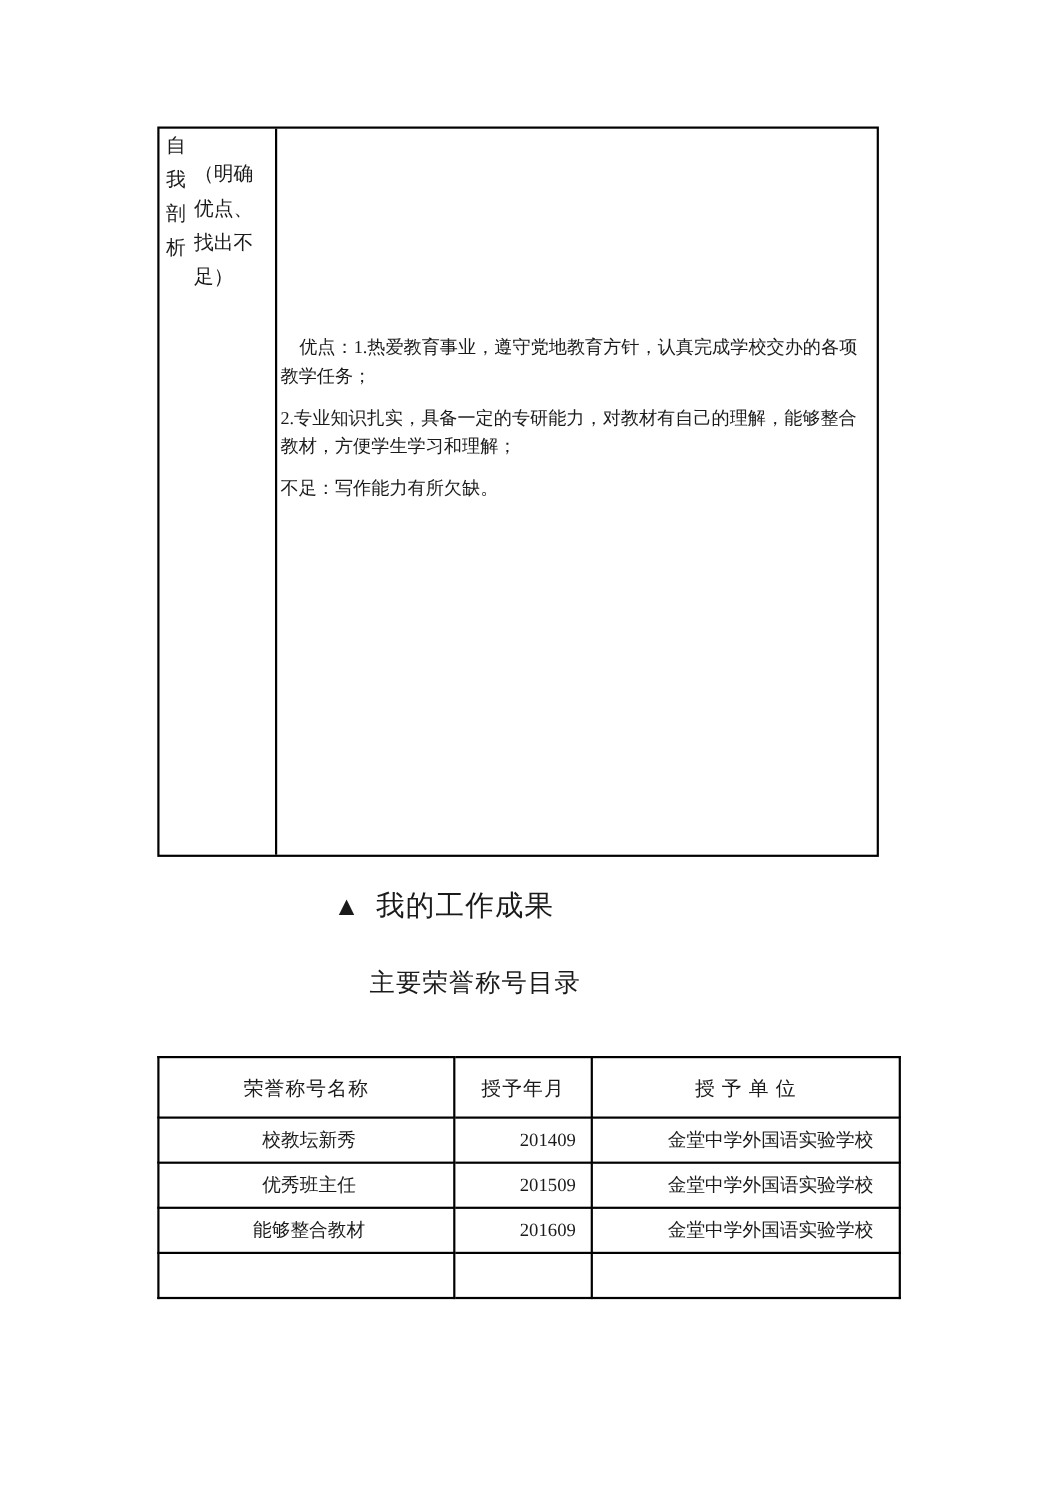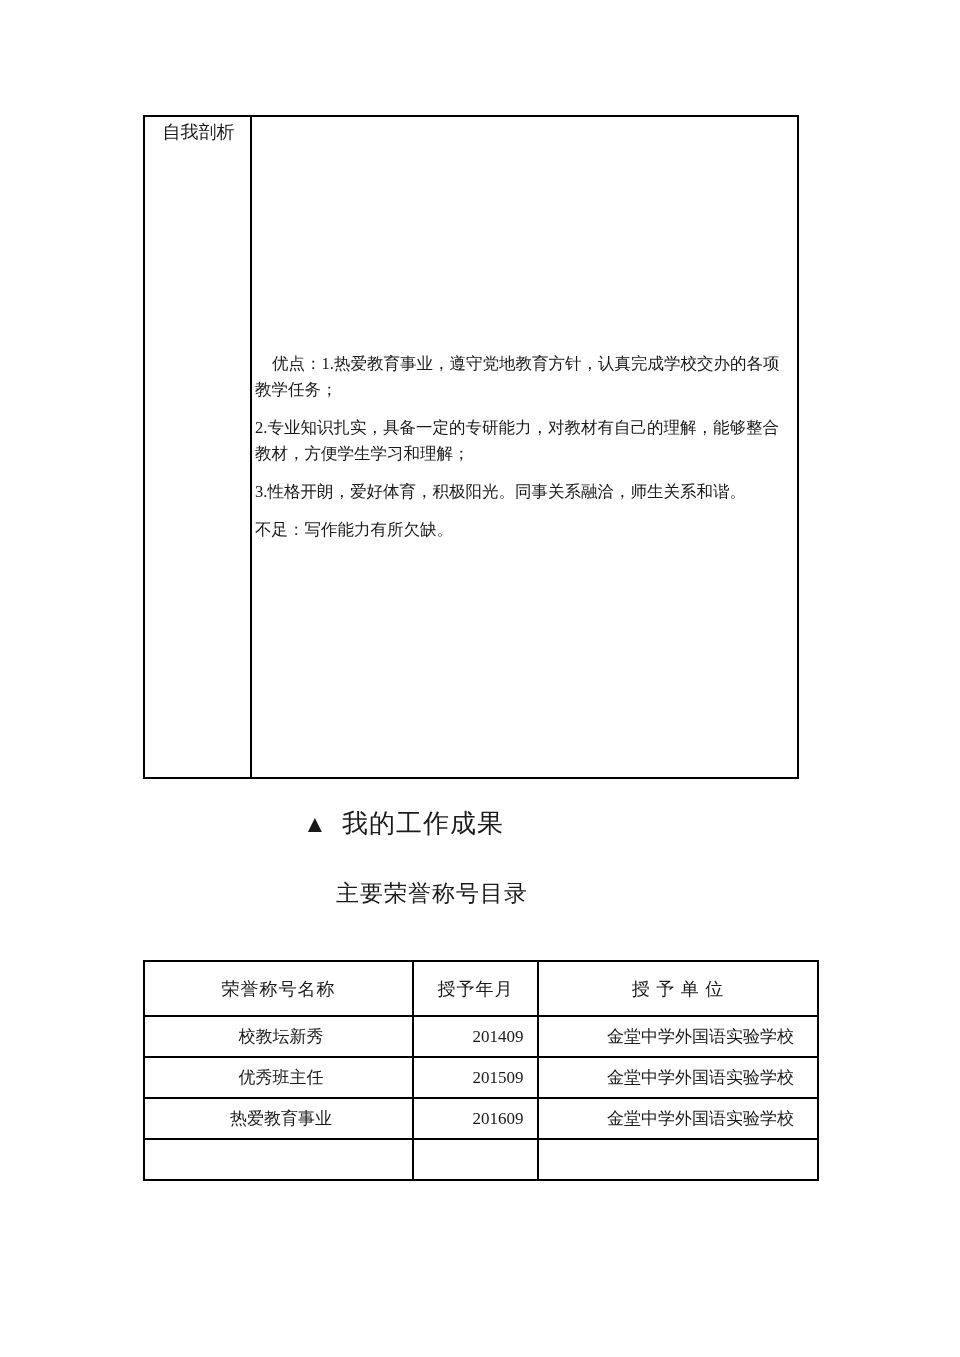--- a/index.html
+++ b/index.html
@@ -29,21 +29,21 @@
     width: 107px;
     border-right: 2px solid #000;
     display: flex; flex-direction: row; justify-content: center;
     padding: 0 4px 0 6px;
     font-size: 18px; line-height: 31px;
   }
   .self-note { margin-top: 26px; }
   .self-right {
     flex: 1;
     padding: 186px 12px 0 3px;
-    font-size: 16.5px; line-height: 26px; margin-top: 48px;
+    font-size: 16.5px; line-height: 26px;
   }
   .self-right p { margin: 0 0 12px 0; }
   .p-first { text-indent: 17px; }
 
   
   .sec-title {
     position: absolute;
     left: 0; top: 808px; width: 807px;
     text-align: center;
     font-size: 26px; line-height: 32px;
@@ -83,25 +83,25 @@
   .honors-table td.c-unit { text-align: center; }
 </style>
 </head>
 <body>
 
 <div class="page">
 
   <div class="self-table">
     <div class="self-left">
       <div>自我剖析</div>
+      <div class="self-note">（明确优点、找出不足）</div>
     </div>
     <div class="self-right">
       <p class="p-first">优点：1.热爱教育事业，遵守党地教育方针，认真完成学校交办的各项教学任务；</p>
       <p>2.专业知识扎实，具备一定的专研能力，对教材有自己的理解，能够整合教材，方便学生学习和理解；</p>
-      <p>3.性格开朗，爱好体育，积极阳光。同事关系融洽，师生关系和谐。</p>
       <p>不足：写作能力有所欠缺。</p>
     </div>
   </div>
 
   <div class="sec-title">
     <span class="marker">▲</span><span>我的工作成果</span>
   </div>
 
   <div class="sec-sub">主要荣誉称号目录</div>
 
@@ -123,21 +123,21 @@
         <td class="c-name">校教坛新秀</td>
         <td class="c-date">201409</td>
         <td class="c-unit">金堂中学外国语实验学校</td>
       </tr>
       <tr>
         <td class="c-name">优秀班主任</td>
         <td class="c-date">201509</td>
         <td class="c-unit">金堂中学外国语实验学校</td>
       </tr>
       <tr>
-        <td class="c-name">热爱教育事业</td>
+        <td class="c-name">能够整合教材</td>
         <td class="c-date">201609</td>
         <td class="c-unit">金堂中学外国语实验学校</td>
       </tr>
       <tr>
         <td class="c-name"></td>
         <td class="c-date"></td>
         <td class="c-unit"></td>
       </tr>
     </tbody>
   </table>

